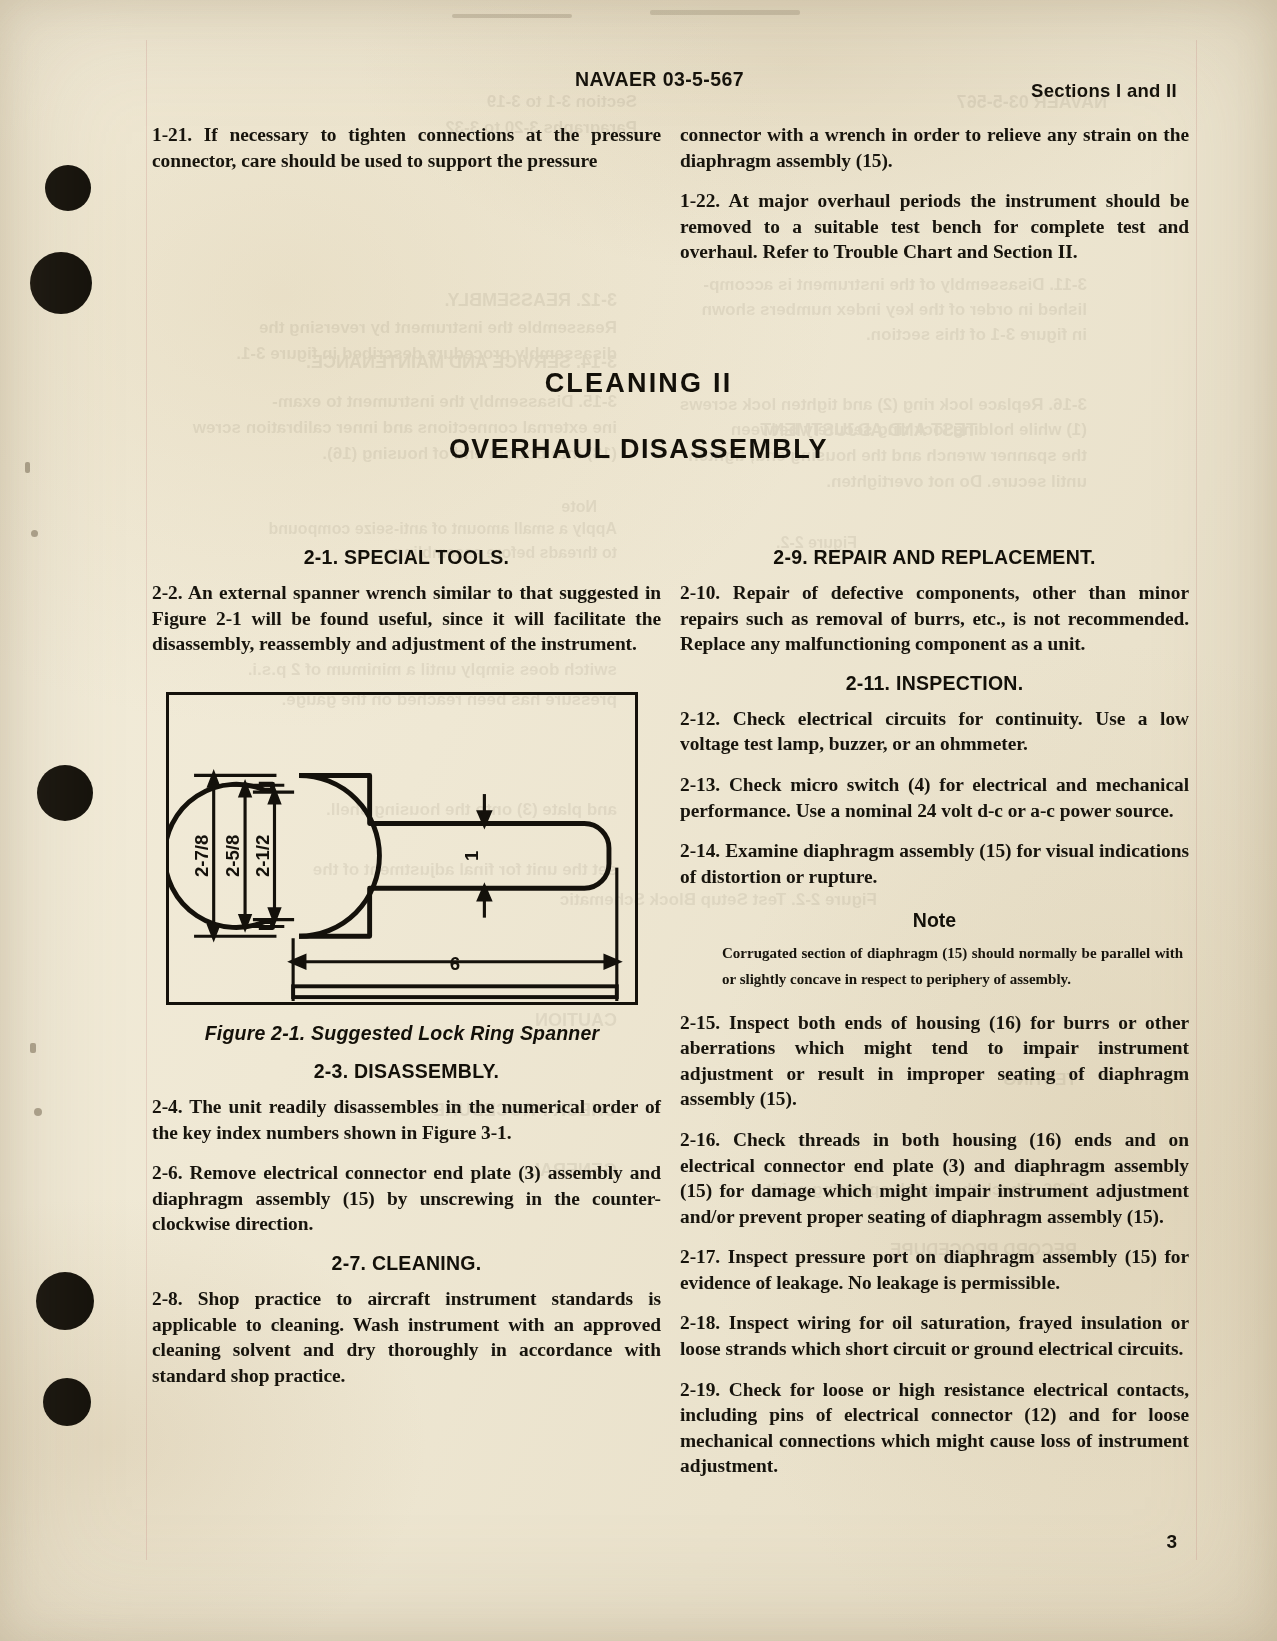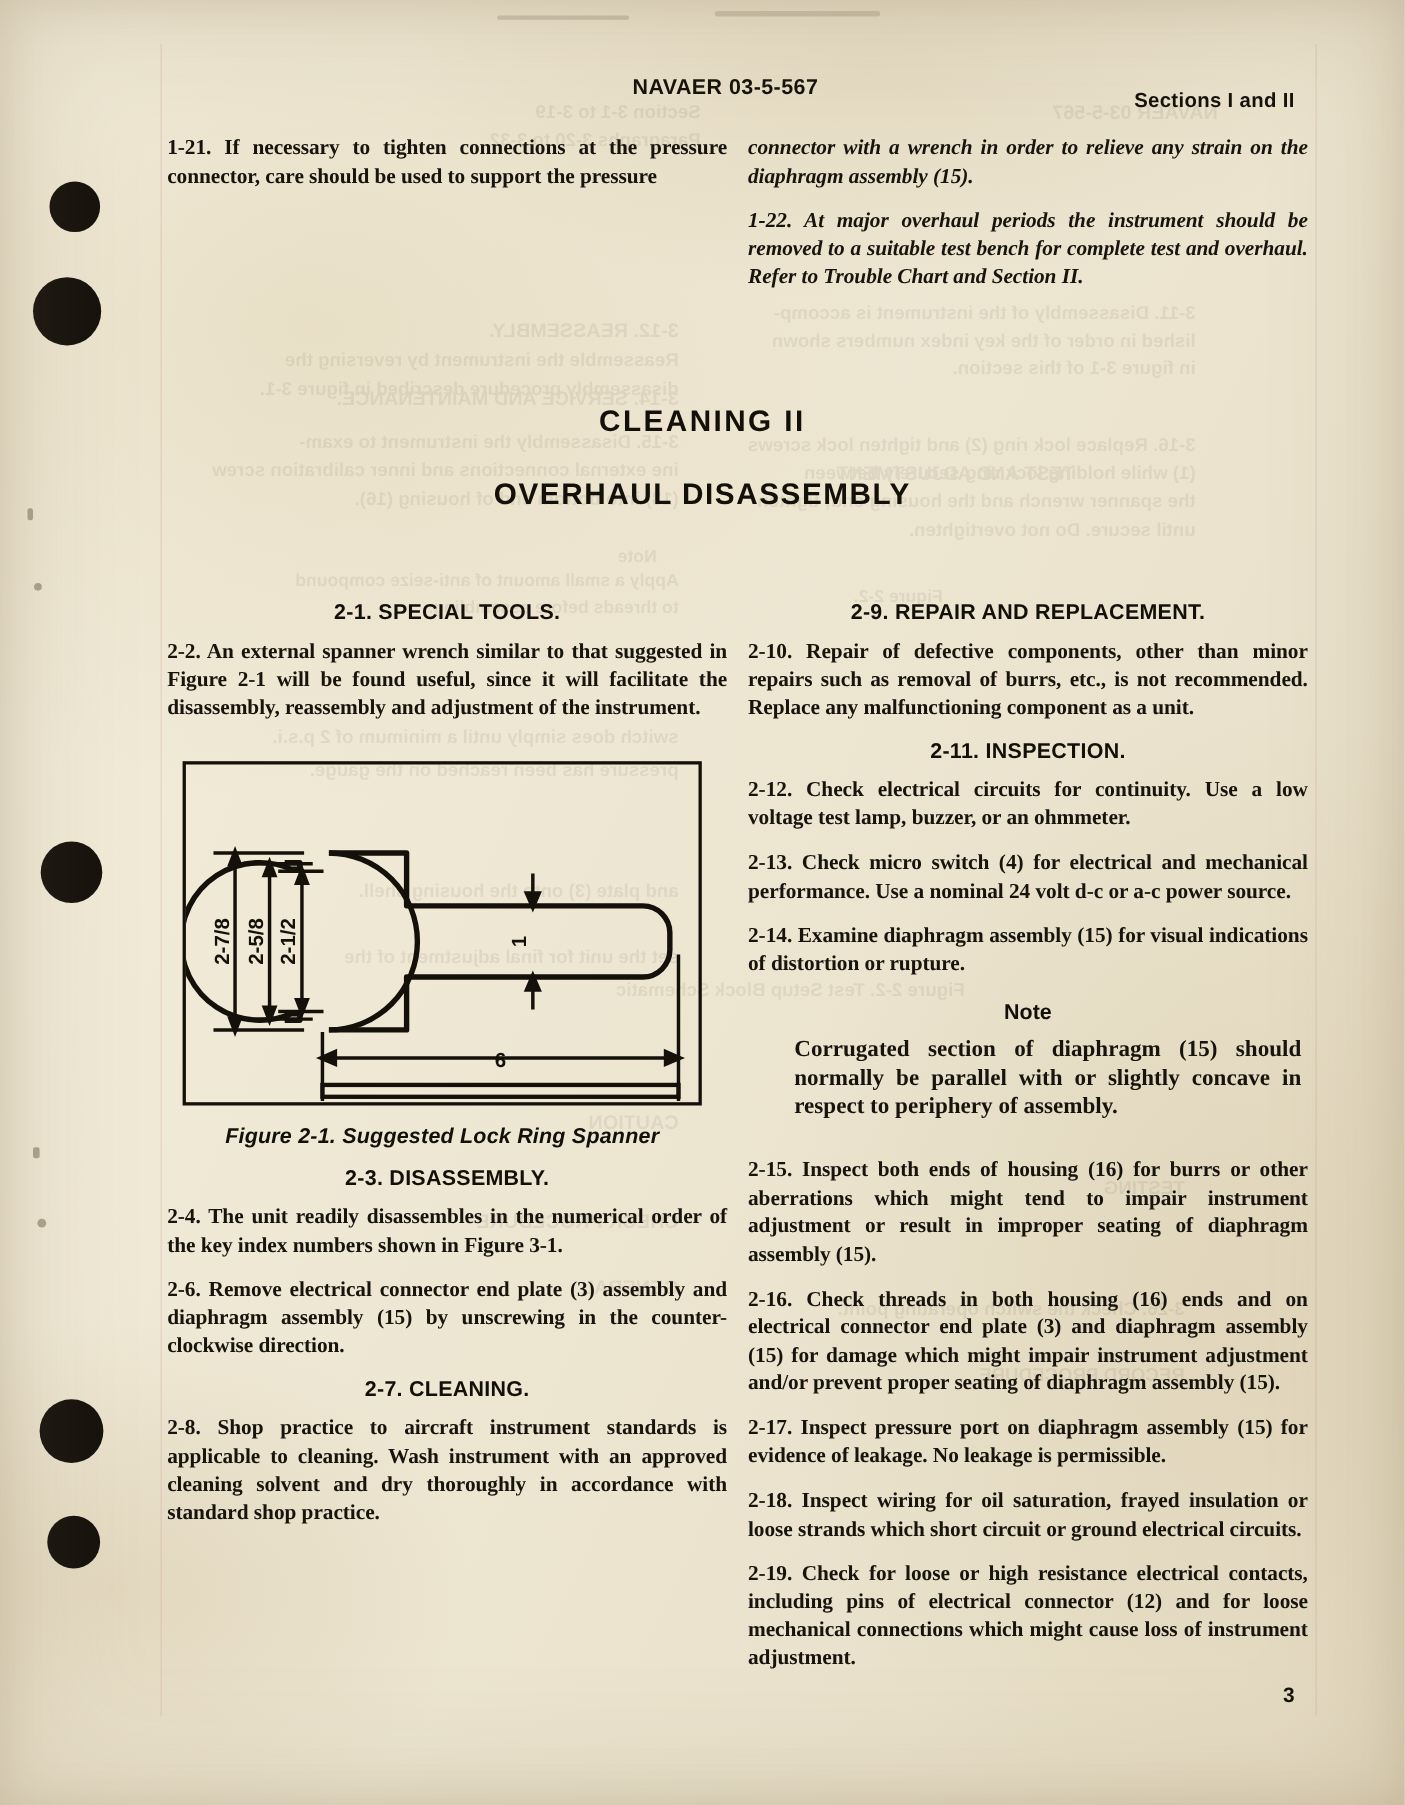--- a/index.html
+++ b/index.html
@@ -110,23 +110,23 @@
   }
 
   
   .note-title {
     text-align:center;
     font-family:"Liberation Sans", sans-serif;
     font-weight:700; font-size:19.5px;
     margin:20px 0 9px 0; color:#131009;
   }
   p.note-body {
-    margin:0 0 33px 0;
+    margin:0 0 17px 0;
     padding-left:42px; padding-right:6px;
-    font-size:21px; line-height:25.6px; font-weight:700;
+    font-size:15px; line-height:25.6px; font-weight:700;
     color:#17140d; text-align:justify;
   }
 
   
   .pageno {
     position:absolute; right:100px; bottom:88px;
     font-family:"Liberation Sans", sans-serif;
     font-weight:700; font-size:19px; color:#14110b;
   }
 
@@ -197,21 +197,21 @@
 
   <div class="hdr">
     <span class="doc">NAVAER 03-5-567</span>
     <span class="sec">Sections I and II</span>
   </div>
 
   <div class="col col-l" style="top:122px;">
     <p class="body">1-21. If necessary to tighten connections at the pressure connector, care should be used to support the pressure</p>
   </div>
 
-  <div class="col col-r" style="top:122px;font-style:italic;">
+  <div class="col col-r" style="top:122px;">
     <p class="body">connector with a wrench in order to relieve any strain on the diaphragm assembly (15).</p>
     <p class="body">1-22. At major overhaul periods the instrument should be removed to a suitable test bench for complete test and overhaul. Refer to Trouble Chart and Section II.</p>
   </div>
 
   <div class="section-title">
     <div class="l1">CLEANING II</div>
     <div class="l2">OVERHAUL DISASSEMBLY</div>
   </div>
 
   <div class="col col-l" style="top:546px;">

